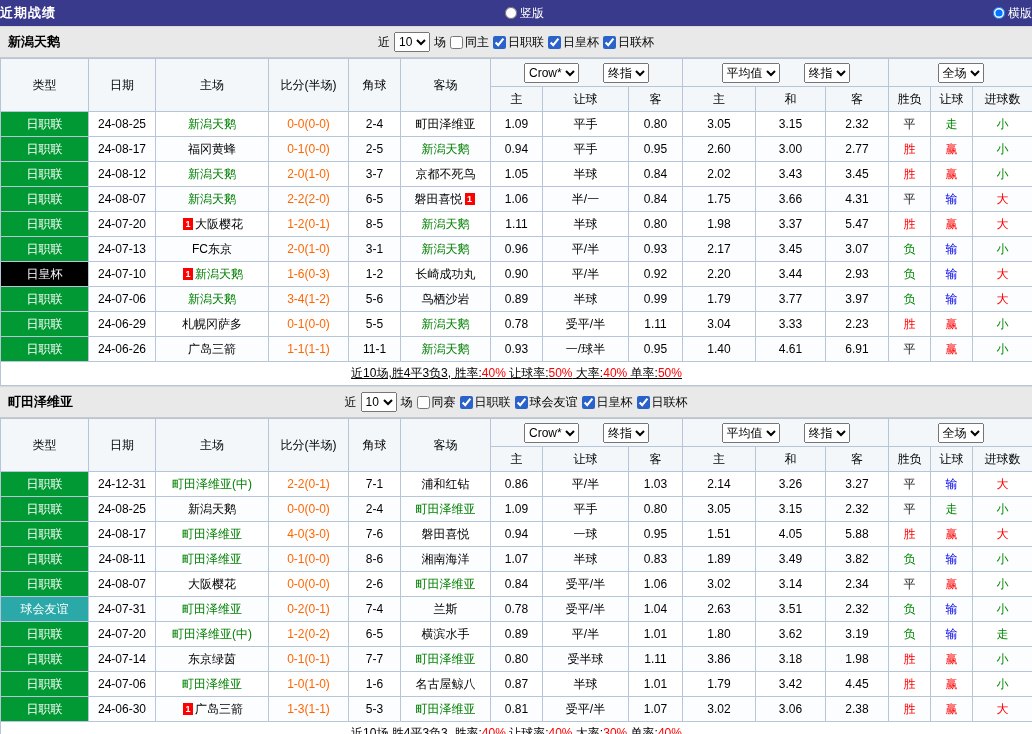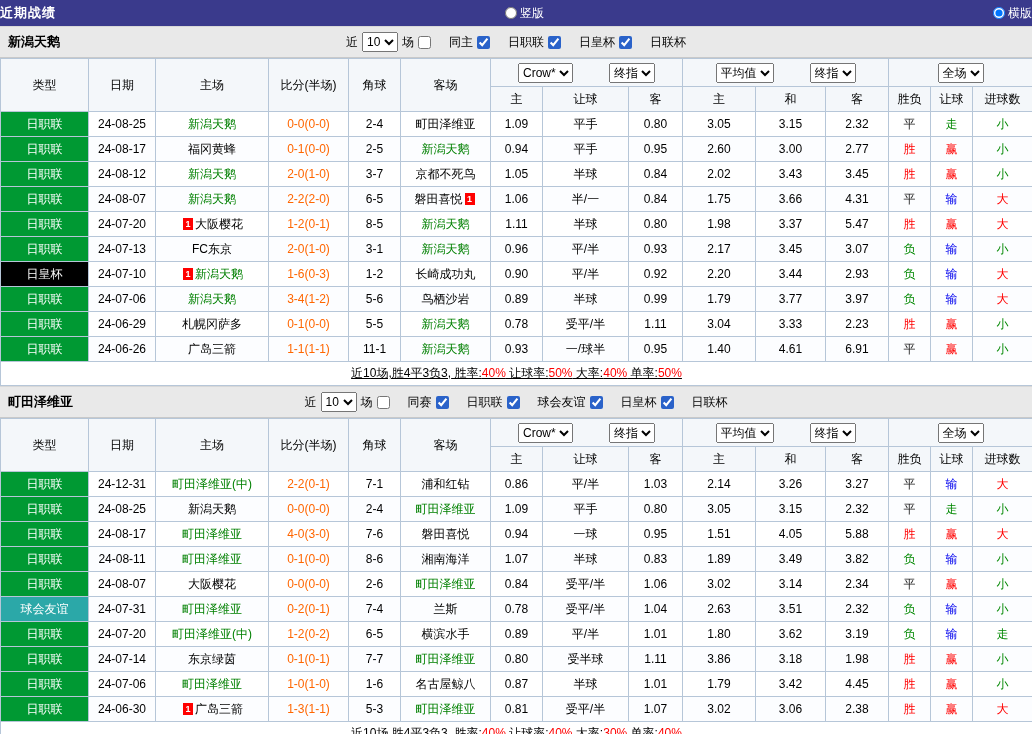--- a/index.html
+++ b/index.html
@@ -10,27 +10,27 @@
   *{margin:0;padding:0;box-sizing:border-box;}
   body{width:1032px;font-family:"Liberation Sans","DejaVu Sans",sans-serif;font-size:12px;color:#000;background:#fff;}
   .topbar{height:26px;background:var(--topbar);display:flex;align-items:center;justify-content:space-between;gap:14px;color:#fff;}
   .topbar .title{font-weight:bold;font-size:13px;letter-spacing:1px;}
   .radio-lab{display:flex;align-items:center;gap:3px;cursor:pointer;}
   .radio-lab input{width:12px;height:12px;}
   .band{height:32px;background:var(--band);border-bottom:1px solid #c9c9c9;border-top:1px solid #d8d8d8;display:flex;align-items:center;position:relative;}
   .tname{position:absolute;left:8px;font-weight:bold;font-size:13px;}
   .filters{margin:0 auto;display:flex;align-items:center;gap:4px;}
   .filters select,.selcell select{height:20px;font-size:12px;}
-  .cbl{display:flex;align-items:center;gap:18px;cursor:pointer;}
+  .cbl{display:flex;align-items:center;gap:2px;cursor:pointer;}
   .cbl input{width:13px;height:13px;accent-color:#2a62c9;}
   table{border-collapse:collapse;table-layout:fixed;width:1032px;}
   th,td{border:1px solid var(--border);text-align:center;height:25px;font-weight:normal;white-space:nowrap;overflow:hidden;}
   thead tr:first-child th{height:28px;}
   thead th{background:var(--headerbg);}
-  .selcell select{margin:0 18px;}
+  .selcell select{margin:0 12px;}
   tbody tr.alt td{background:#fcfdff;}
   td.type{color:#fff;}
   td.type.league{background:var(--league);}
   td.type.cup{background:var(--cup);}
   td.type.friendly{background:var(--friendly);}
   .tg{color:var(--team);}
   .tn{color:#000;}
   td.score{color:var(--score);}
   .res.r{color:var(--red);}
   .res.g{color:var(--green);}

